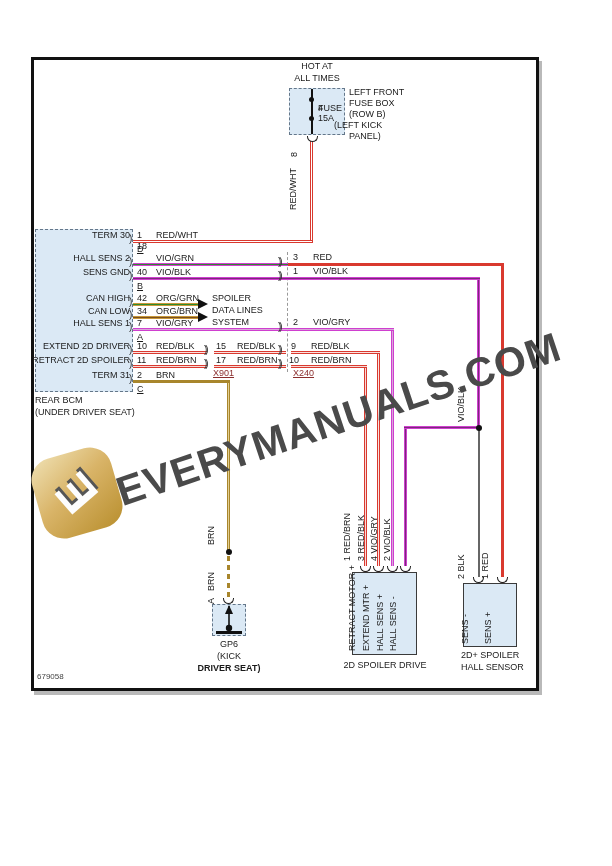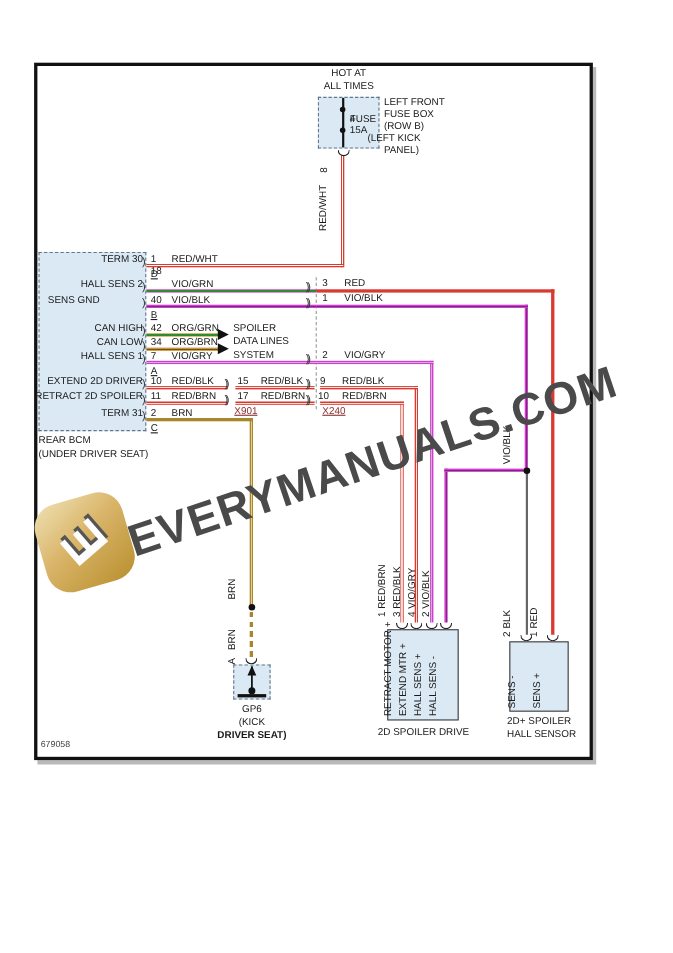--- a/index.html
+++ b/index.html
@@ -113,21 +113,21 @@
   <div class="wire-h vio-blk" style="left:404px;top:426px;width:76px;"></div>
 
   <div class="dot" style="left:476px;top:425px;"></div>
   <div class="dot" style="left:226px;top:549px;"></div>
   <div class="vt" style="left:466px;top:412px;">VIO/BLK</div>
 
   <div class="bluebox dashed" style="left:35px;top:229px;width:98px;height:163px;"></div>
 
   <div class="lbl rt" style="left:28px;top:231px;width:102px;">TERM 30</div>
   <div class="lbl rt" style="left:28px;top:254px;width:102px;">HALL SENS 2</div>
-  <div class="lbl rt" style="left:16px;top:268px;width:102px;text-align:center;">SENS GND</div>
+  <div class="lbl rt" style="left:28px;top:268px;width:102px;">SENS GND</div>
   <div class="lbl rt" style="left:28px;top:294px;width:102px;">CAN HIGH</div>
   <div class="lbl rt" style="left:28px;top:307px;width:102px;">CAN LOW</div>
   <div class="lbl rt" style="left:28px;top:319px;width:102px;">HALL SENS 1</div>
   <div class="lbl rt" style="left:28px;top:342px;width:102px;">EXTEND 2D DRIVER</div>
   <div class="lbl rt" style="left:28px;top:356px;width:102px;">RETRACT 2D SPOILER</div>
   <div class="lbl rt" style="left:28px;top:371px;width:102px;">TERM 31</div>
 
   <div class="conn" style="left:129px;top:234px;">)</div>
   <div class="conn" style="left:129px;top:257px;">)</div>
   <div class="conn" style="left:129px;top:271px;">)</div>

